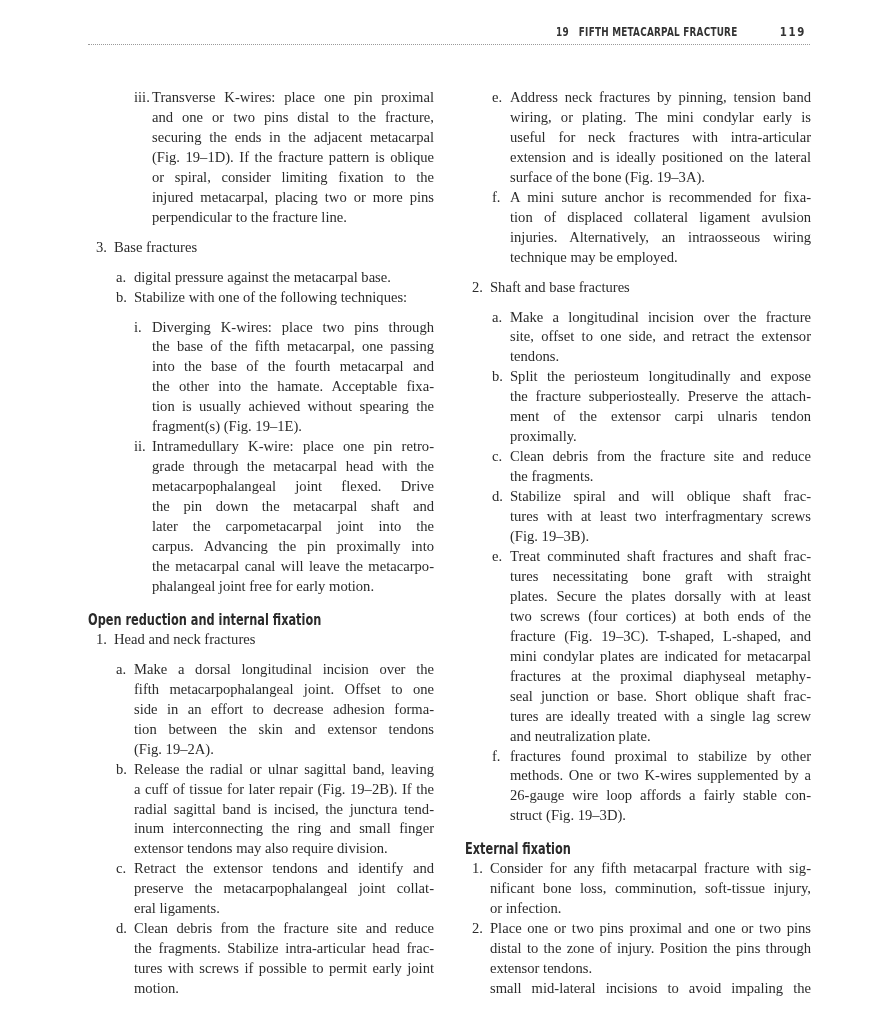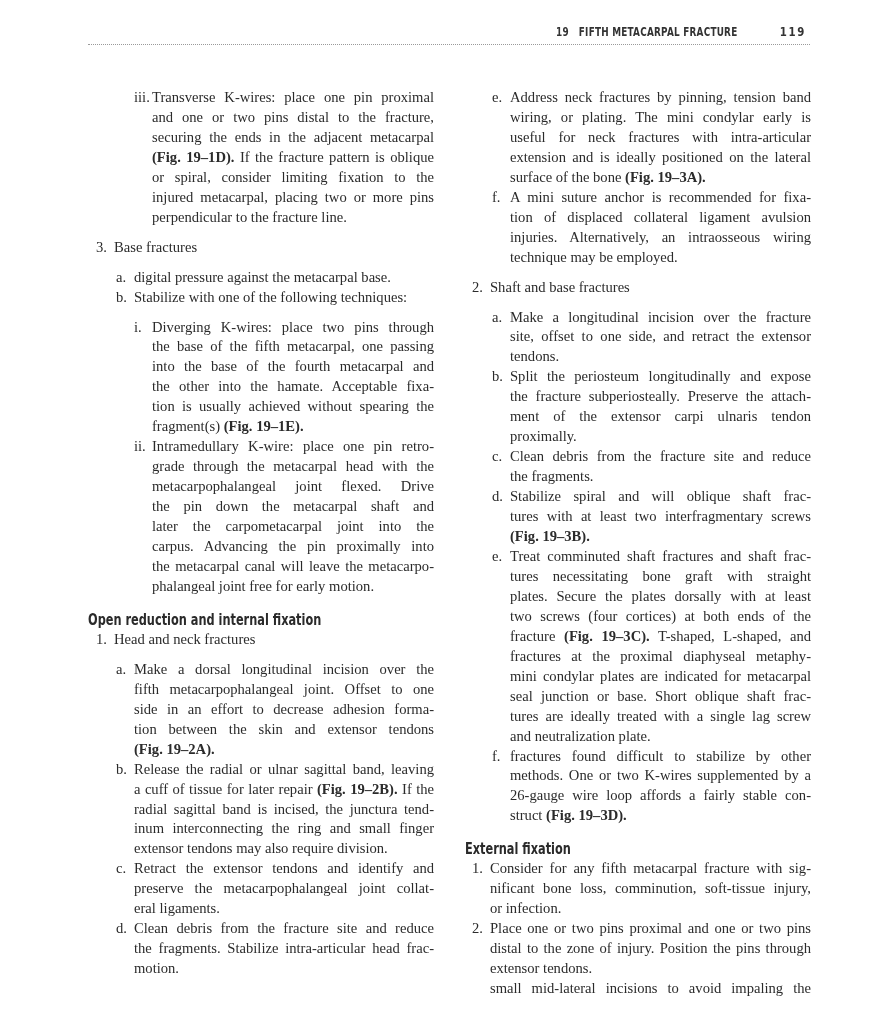--- a/index.html
+++ b/index.html
@@ -14,21 +14,21 @@
   .header .pnum { position: absolute; right: 4px; top: 3px;
                   font-family: "DejaVu Sans", sans-serif; font-weight: bold; font-size: 12px;
                   letter-spacing: 2px; color: #333; transform: scaleX(0.85); transform-origin: right center; }
   .col { position: absolute; top: 72px; margin-top: 16px; }
   .col.left { left: 88px; width: 346px; }
   .col.right { left: 465px; width: 346px; }
   .line { font-size: 14.6px; line-height: 19.95px; white-space: nowrap; }
   .j { text-align: justify; text-align-last: justify; white-space: normal; }
   .item { position: relative; }
   .item .mk { position: absolute; top: 0; font-size: 14.6px; line-height: 19.95px; }
-  .b { font-weight: bold; }
+  .b { font-weight: normal; }
   .h2 { font-family: "DejaVu Sans Condensed", "DejaVu Sans", sans-serif; font-weight: bold;
         font-size: 15px; line-height: 20px; color: #2a2a2a;
         transform: scaleX(0.84); transform-origin: left center; white-space: nowrap; }
   .gap { height: 10px; }
 </style>
 </head>
 <body>
 
 <div class="header">
   <span class="chap"><span>19</span>&nbsp;&nbsp;&nbsp;<span>FIFTH METACARPAL FRACTURE</span></span>
@@ -108,20 +108,21 @@
   <div class="item" style="margin-left:46px;">
     <span class="mk" style="left:-18px;">c.</span>
     <div class="line j">Retract the extensor tendons and identify and</div>
     <div class="line j">preserve the metacarpophalangeal joint collat-</div>
     <div class="line">eral ligaments.</div>
   </div>
   <div class="item" style="margin-left:46px;">
     <span class="mk" style="left:-18px;">d.</span>
     <div class="line j">Clean debris from the fracture site and reduce</div>
     <div class="line j">the fragments. Stabilize intra-articular head frac-</div>
+    <div class="line j">tures with screws if possible to permit early joint</div>
     <div class="line">motion.</div>
   </div>
 </div>
 
 <div class="col right">
   <div class="item" style="margin-left:45px;">
     <span class="mk" style="left:-18px;">e.</span>
     <div class="line j">Address neck fractures by pinning, tension band</div>
     <div class="line j">wiring, or plating. The mini condylar early is</div>
     <div class="line j">useful for neck fractures with intra-articular</div>
@@ -165,29 +166,29 @@
     <div class="line j">tures with at least two interfragmentary screws</div>
     <div class="line b">(Fig. 19–3B).</div>
   </div>
   <div class="item" style="margin-left:45px;">
     <span class="mk" style="left:-18px;">e.</span>
     <div class="line j">Treat comminuted shaft fractures and shaft frac-</div>
     <div class="line j">tures necessitating bone graft with straight</div>
     <div class="line j">plates. Secure the plates dorsally with at least</div>
     <div class="line j">two screws (four cortices) at both ends of the</div>
     <div class="line j"><span>fracture</span> <span class="b">(Fig. 19–3C).</span> <span>T-shaped, L-shaped, and</span></div>
+    <div class="line j">mini condylar plates are indicated for metacarpal</div>
     <div class="line j">fractures at the proximal diaphyseal metaphy-</div>
-    <div class="line j">mini condylar plates are indicated for metacarpal</div>
     <div class="line j">seal junction or base. Short oblique shaft frac-</div>
     <div class="line j">tures are ideally treated with a single lag screw</div>
     <div class="line">and neutralization plate.</div>
   </div>
   <div class="item" style="margin-left:45px;">
     <span class="mk" style="left:-18px;">f.</span>
-    <div class="line j">fractures found difficult to stabilize by other</div>
+    <div class="line j">fractures found proximal to stabilize by other</div>
     <div class="line j">methods. One or two K-wires supplemented by a</div>
     <div class="line j">26-gauge wire loop affords a fairly stable con-</div>
     <div class="line"><span>struct</span> <span class="b">(Fig. 19–3D).</span></div>
   </div>
   <div style="height:13px;"></div>
   <div class="h2">External fixation</div>
   <div class="item" style="margin-left:25px;">
     <span class="mk" style="left:-18px;">1.</span>
     <div class="line j">Consider for any fifth metacarpal fracture with sig-</div>
     <div class="line j">nificant bone loss, comminution, soft-tissue injury,</div>

